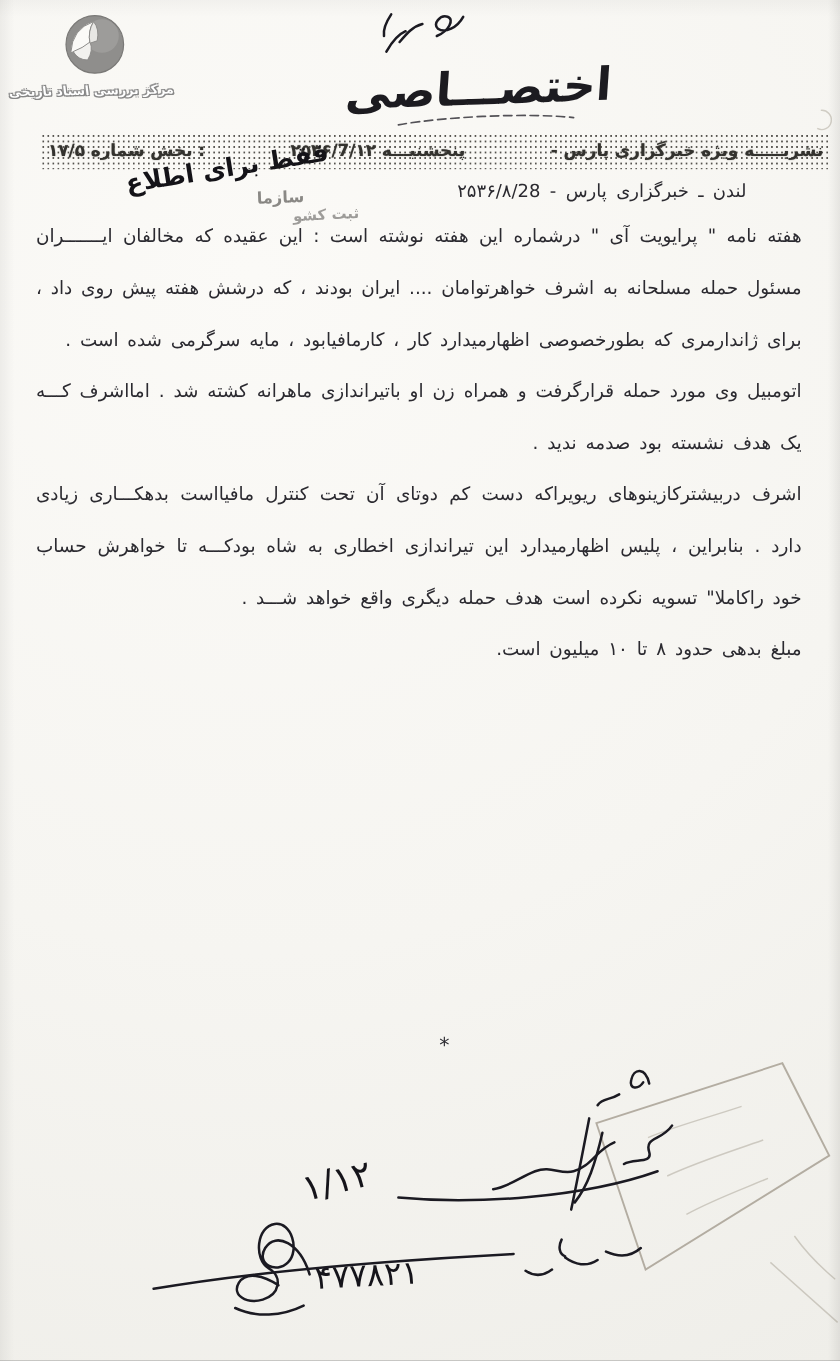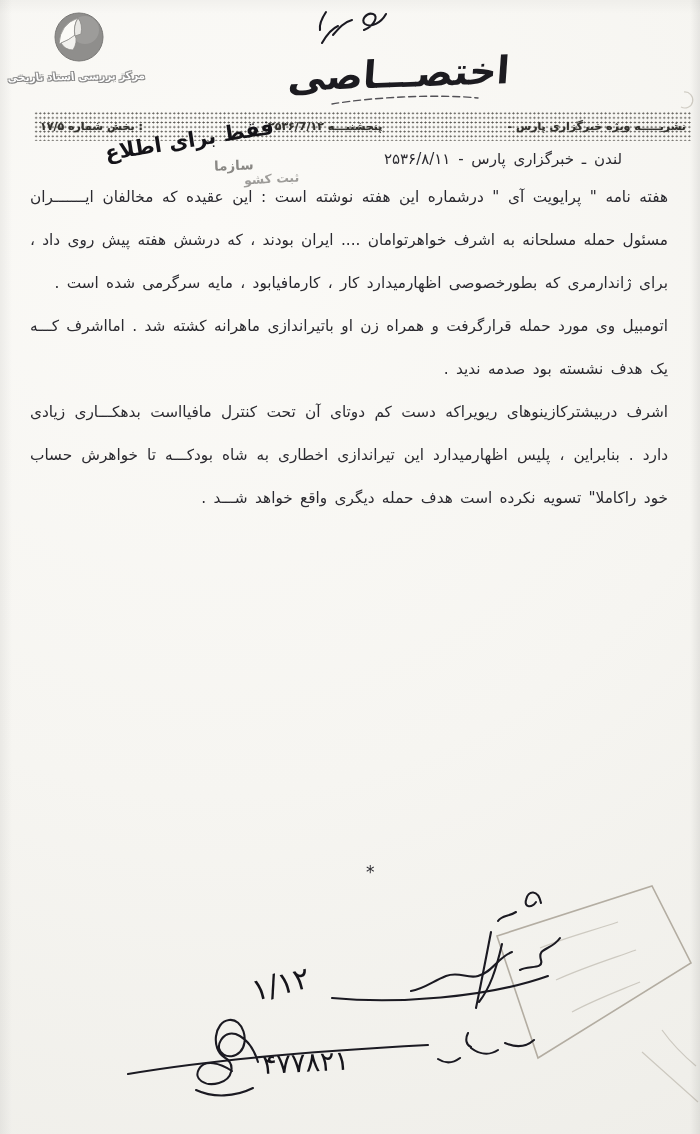--- a/index.html
+++ b/index.html
@@ -33,21 +33,21 @@
   
   .banner{
     position:absolute;left:34px;top:111px;width:658px;height:30px;
     background-image:radial-gradient(circle, #55534e 0.8px, rgba(0,0,0,0) 1.05px);
     background-size:4.2px 4.6px;
     display:flex;flex-direction:row;direction:rtl;
     justify-content:space-between;align-items:center;
     padding:0 6px;box-sizing:border-box;
   }
   .banner span{
-    font-size:11px;font-weight:bold;color:#33322e;white-space:nowrap;
+    font-size:14px;font-weight:bold;color:#33322e;white-space:nowrap;
     text-shadow:0 0 1px rgba(60,58,52,0.6);
   }
   
   .info-stamp{
     position:absolute;left:104px;top:128px;direction:rtl;
     font-size:21px;font-weight:bold;color:#141318;
     transform:rotate(-9deg);letter-spacing:3px;white-space:nowrap;
   }
   .faint1{position:absolute;left:214px;top:157px;font-size:13.5px;direction:rtl;
     color:rgba(45,43,40,0.55);font-weight:bold;transform:rotate(-2deg);}
@@ -97,26 +97,27 @@
   <div class="banner">
     <span>نشریـــــه ویژه خبرگزاری پارس -</span>
     <span>پنجشنبـــه ۲۵۳۶/7/۱۲</span>
     <span>: بخش شماره ۱۷/۵</span>
   </div>
 
   <div class="info-stamp">فقط برای اطلاع</div>
   <div class="faint1">سازما</div>
   <div class="faint2">ثبت کشو</div>
 
-  <div class="dateline">لندن ـ خبرگزاری پارس - ۲۵۳۶/۸/۱۱</div>
+  <div class="dateline">لندن ـ خبرگزاری پارس - ۲۵۳۶/۸/28</div>
 
   <div class="body-text">
     <p>هفته نامه " پرایویت آی " درشماره این هفته نوشته است : این عقیده که مخالفان ایـــــــران مسئول حمله مسلحانه به اشرف خواهرتوامان .... ایران بودند ، که درشش هفته پیش روی داد ، برای ژاندارمری که بطورخصوصی اظهارمیدارد کار ، کارمافیابود ، مایه سرگرمی شده است .</p>
     <p>اتومبیل وی مورد حمله قرارگرفت و همراه زن او باتیراندازی ماهرانه کشته شد . امااشرف کـــه یک هدف نشسته بود صدمه ندید .</p>
     <p>اشرف دربیشترکازینوهای ریویراکه دست کم دوتای آن تحت کنترل مافیااست بدهکـــاری زیادی دارد . بنابراین ، پلیس اظهارمیدارد این تیراندازی اخطاری به شاه بودکـــه تا خواهرش حساب خود راکاملا" تسویه نکرده است هدف حمله دیگری واقع خواهد شـــد .</p>
+    <p>مبلغ بدهی حدود ۸ تا ۱۰ میلیون است.</p>
   </div>
 
   <div class="footnote-mark">*</div>
 
   <svg class="overlay" viewBox="0 0 700 1134">
 
     <g>
       <path class="ink" d="M386,14 c-5,9 -15,14 -21,10 c-5,-4 2,-12 8,-10 c6,2 1,12 -9,16"></path>
       <path class="ink" d="M352,20 c-8,2 -13,8 -19,15 m5,-9 c-7,3 -12,10 -16,17"></path>
       <path class="ink" d="M326,12 c-4,6 -7,12 -6,18"></path>

